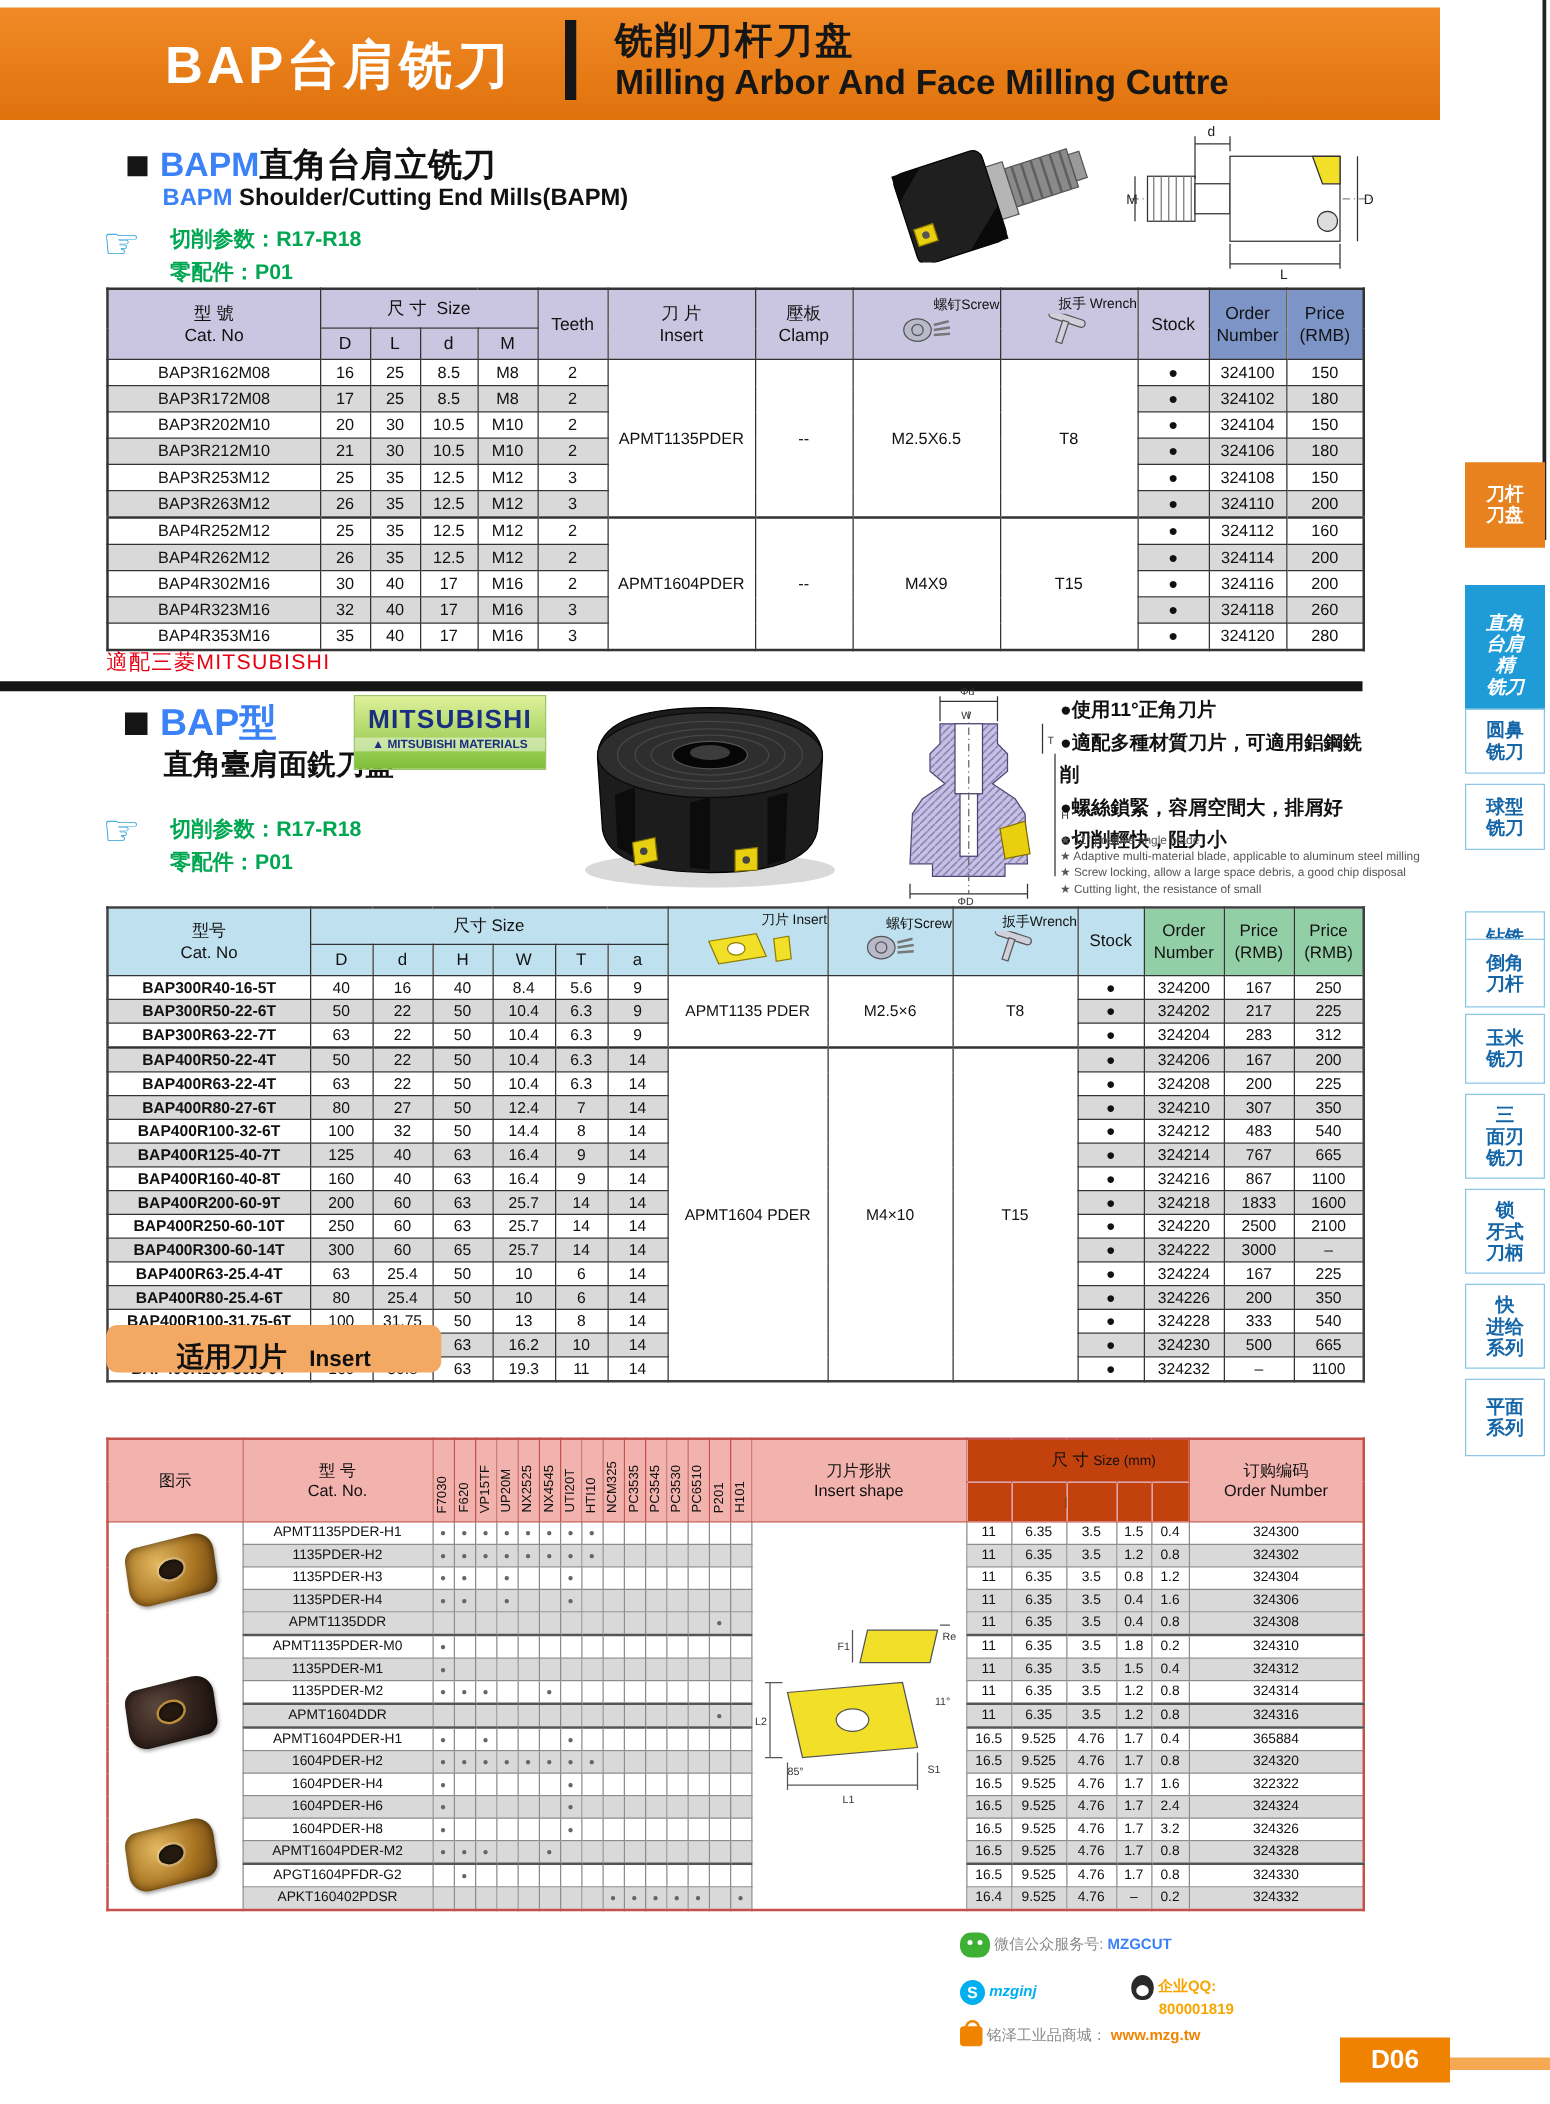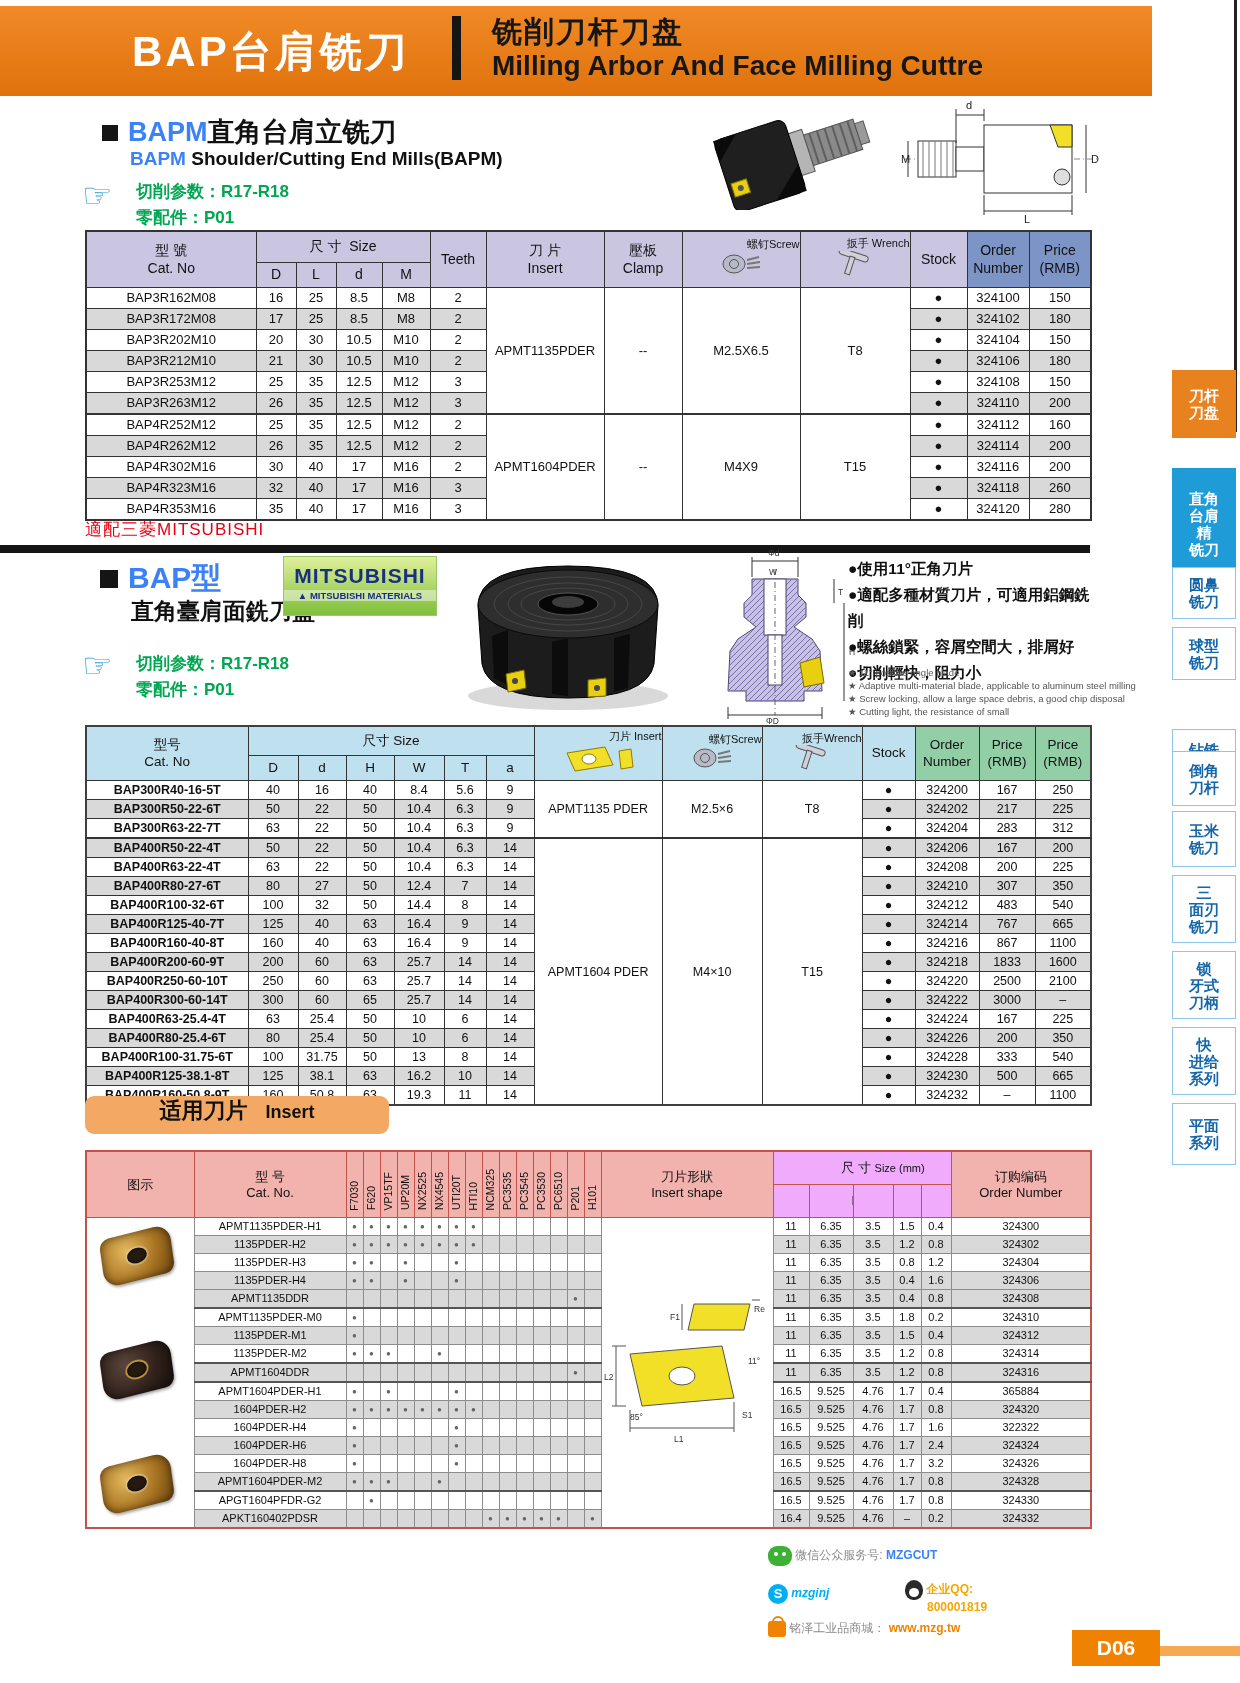--- a/index.html
+++ b/index.html
@@ -47,21 +47,21 @@
   #t2 th{background:#bfe0ee;font-weight:400;font-size:13.5px;line-height:1.2;}
   #t2 th.h-green{background:#92cfa6;}
   #t2 td{height:18px;font-size:12.5px;line-height:18px;}
   #t2 td.catc{font-weight:700;}
   #t2 .hr1 th{height:28px;} #t2 .hr2 th{height:24px;}
 
   
   #t3{left:85px;top:1150px;}
   #t3 table{width:1005px;border:2px solid #c4524b;}
   #t3 th{background:#f2b2ad;border:1px solid #c4524b;font-weight:400;font-size:13px;line-height:1.2;}
-  #t3 th.h-lite{background:#f0abfc;padding-left:42px;}
+  #t3 th.h-lite{background:#c2410c;padding-left:42px;}
   #t3 td{border:1px solid #8c8c8c;height:17px;font-size:11px;line-height:17px;}
   #t3 th.rot{height:62px;vertical-align:bottom;padding-bottom:3px;}
   #t3 th.rot span{writing-mode:vertical-rl;transform:rotate(180deg);font-size:10.5px;display:inline-block;line-height:1;}
   #t3 td.dotc{font-size:8px;color:#666;}
   #t3 tr.gsep td{border-top:2px solid #555;}
 
   .watermark{left:150px;top:800px;width:950px;font-size:92px;font-weight:800;letter-spacing:14px;
     color:rgba(150,150,150,0.25);pointer-events:none;white-space:nowrap;}
 
   
@@ -70,22 +70,22 @@
   .s2-title{left:100px;top:558px;font-size:30px;font-weight:800;}
   .s2-sub{left:131px;top:596px;font-size:23px;font-weight:800;}
   .logo{left:283px;top:556px;width:152px;height:58px;background:linear-gradient(#dff09a,#7fbf3a);
         border:1px solid #9bc66a;text-align:center;}
   .logo .lt{font-size:21px;font-weight:800;color:#1b2f80;letter-spacing:1px;margin-top:7px;}
   .logo .ls{font-size:9.5px;font-weight:700;color:#1b2f80;background:rgba(255,255,255,.45);margin-top:2px;}
   .bullets{left:848px;top:556px;width:250px;font-size:15.5px;font-weight:700;line-height:26px;}
   .stars{left:848px;top:666px;width:345px;font-size:9.5px;color:#555;line-height:13px;}
   .stars div{white-space:nowrap;}
 
-  .insert-label{left:85px;top:1096px;width:304px;height:38px;background:#f3a964;border-radius:9px;
-    line-height:30px;text-align:center;font-weight:800;}
+  .insert-label{left:85px;top:1060px;width:268px;height:38px;background:#f3a964;border-radius:9px;
+    line-height:52px;text-align:center;font-weight:800;}
   .insert-label .cn{font-size:22px;} .insert-label .en{font-size:18px;margin-left:18px;}
 
   
   .side-item{left:1172px;width:64px;box-sizing:border-box;border:1px solid #8dc6e8;background:#fff;
     color:#1566a8;font-weight:700;font-size:15px;text-align:center;display:flex;flex-direction:column;
     justify-content:center;line-height:17px;}
   .side-item.orange{background:#e8821e;border-color:#e8821e;color:#fff;}
   .side-item.blue{background:#1f9cd8;border-color:#1f9cd8;color:#fff;}
 
   
@@ -1295,21 +1295,21 @@
           </tr>
         </tbody>
     </table>
   </div>
 
   <div id="sidebar">
       <div class="abs side-item orange" style="top: 370px; height: 68px;">
         <div>刀杆</div>
         <div>刀盘</div>
       </div>
-      <div class="abs side-item blue" style="top: 468px; height: 112px;">
+      <div class="abs side-item blue" style="top: 468px; height: 112px; font-style: italic;">
         <div>直角</div>
         <div>台肩</div>
         <div>精</div>
         <div>铣刀</div>
       </div>
       <div class="abs side-item " style="top: 567px; height: 52px;">
         <div>圆鼻</div>
         <div>铣刀</div>
       </div>
       <div class="abs side-item " style="top: 627px; height: 53px;">

